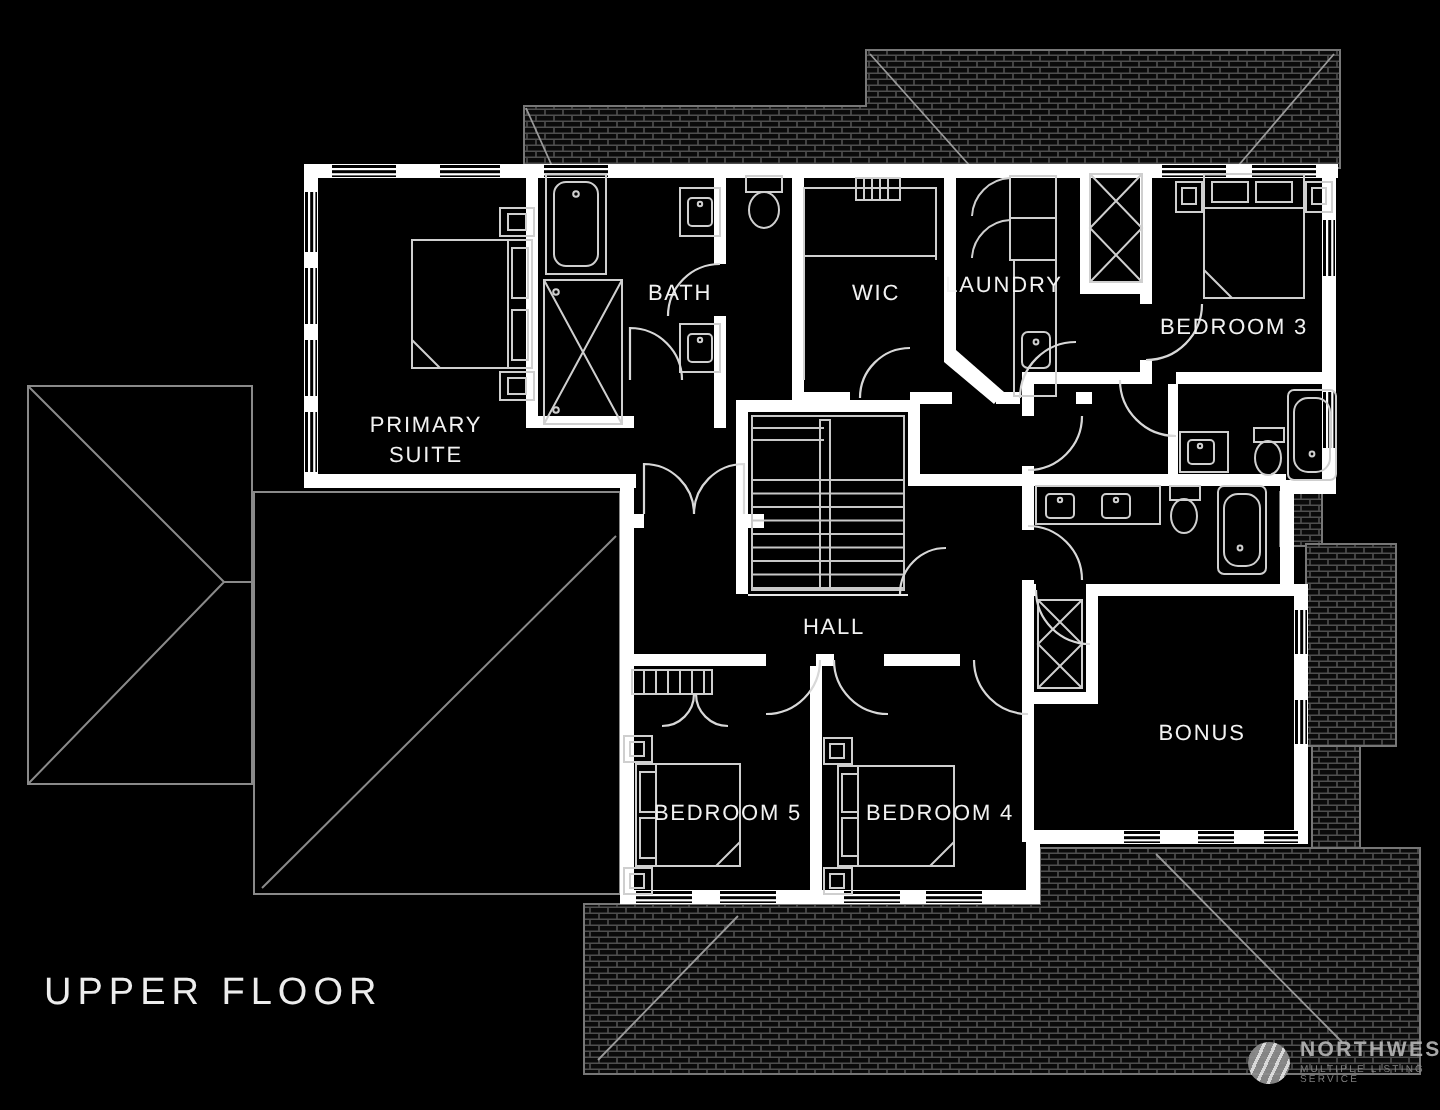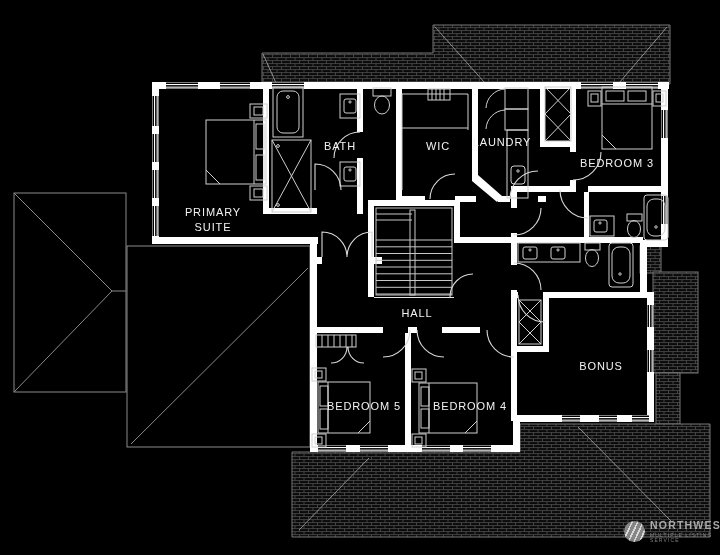--- a/index.html
+++ b/index.html
@@ -341,20 +341,21 @@
     <text class="room-label" x="438" y="150">WIC</text>
     <text class="room-label" x="502" y="146">LAUNDRY</text>
     <text class="room-label" x="617" y="167">BEDROOM 3</text>
     <text class="room-label" x="417" y="317">HALL</text>
     <text class="room-label" x="364" y="410">BEDROOM 5</text>
     <text class="room-label" x="470" y="410">BEDROOM 4</text>
     <text class="room-label" x="601" y="370">BONUS</text>
   </g>
 </svg>
 
+<div class="plan-title">UPPER FLOOR</div>
 
 <div class="watermark">
   <div class="wm-circle"></div>
   <div class="wm-text">
     <span class="wm-brand">NORTHWEST</span>
     <span class="wm-tagline">MULTIPLE LISTING SERVICE</span>
   </div>
 </div>
 </div>
 

